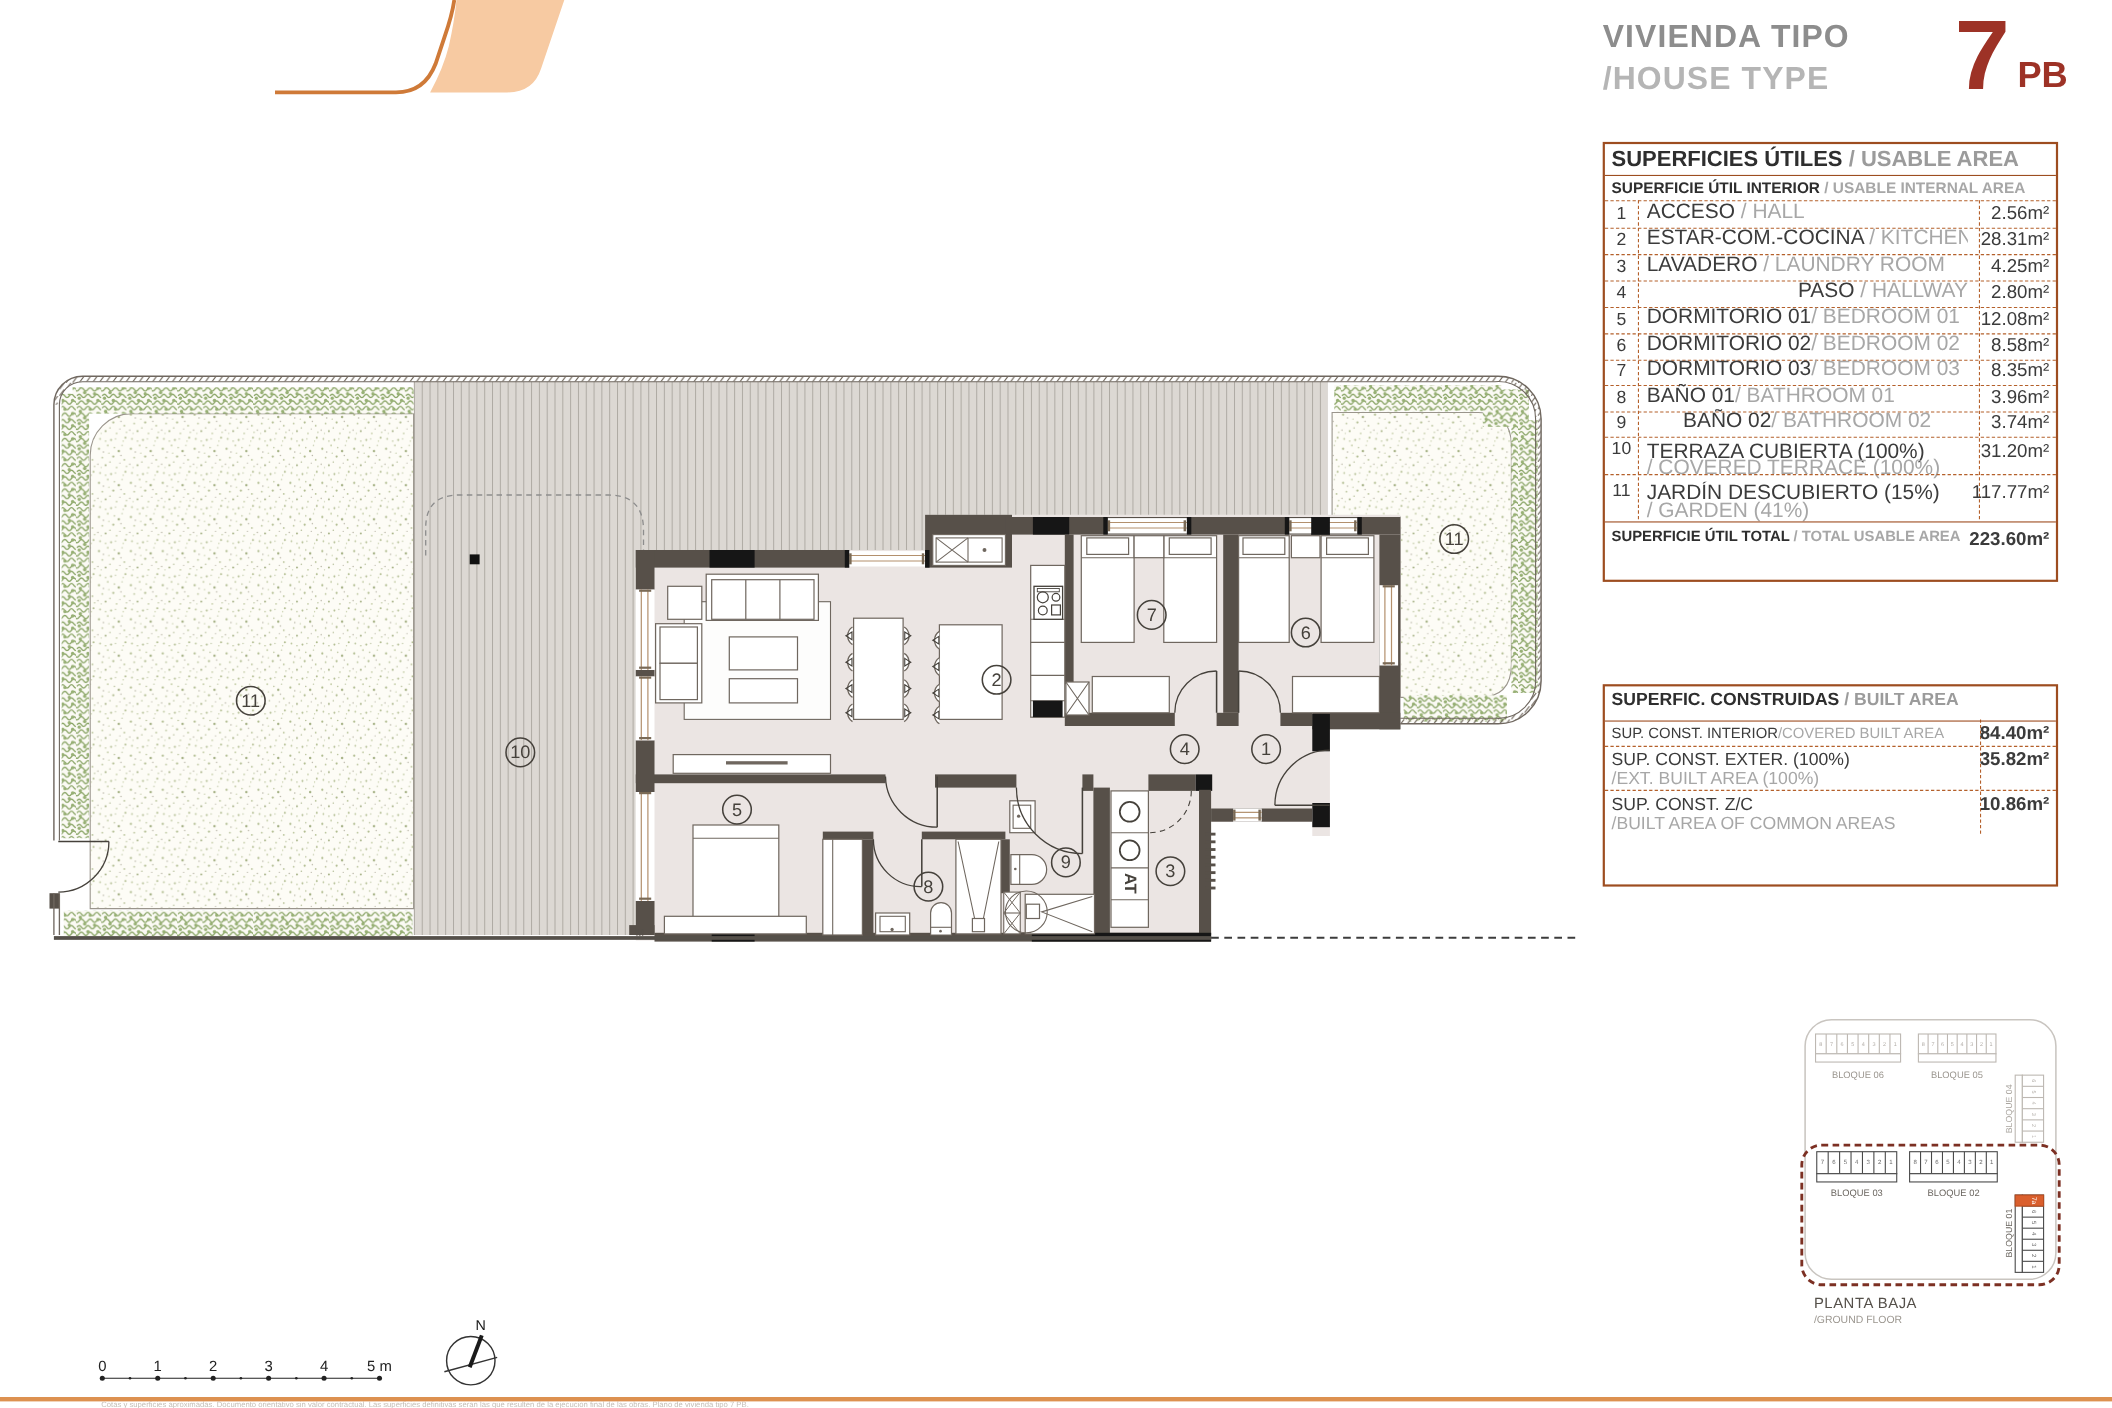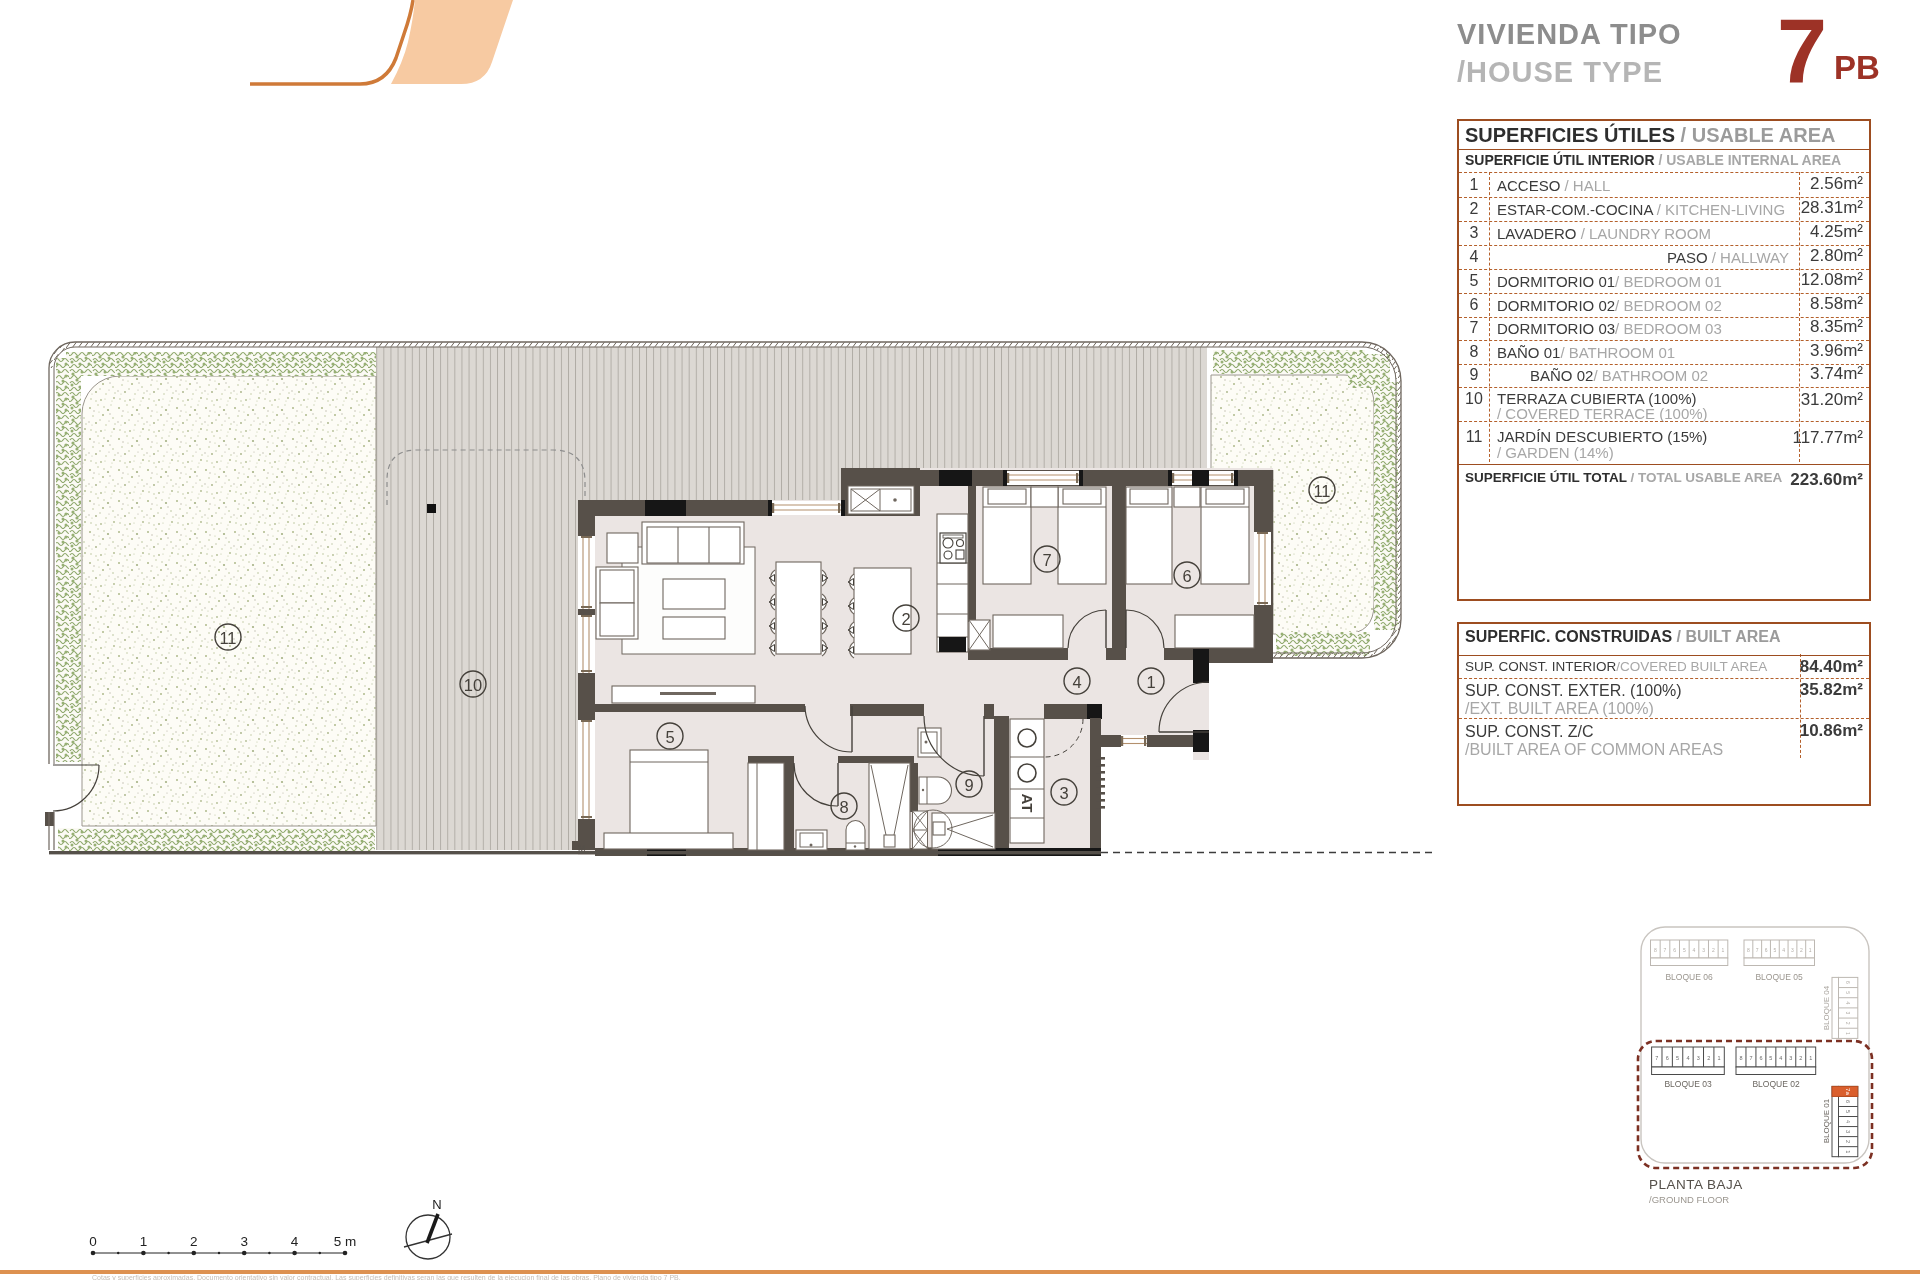--- a/index.html
+++ b/index.html
@@ -10,38 +10,38 @@
   #t2{left:1457px;top:56px;font-size:29px;font-weight:bold;color:#b5b5b5;letter-spacing:1px;}
   #big7{left:1777px;top:0px;font-size:90px;font-weight:bold;color:#9d3226;}
   #bigpb{left:1834px;top:49px;font-size:33px;font-weight:bold;color:#9d3226;}
   
   .tbl{position:absolute;left:1457px;width:414px;border:2px solid #9d4d20;box-sizing:border-box;background:#fff;}
   .trow{position:relative;box-sizing:border-box;}
   .gr{color:#a7a7a7;}
   .dk{color:#3b3b3b;}
   .val{position:absolute;right:6px;bottom:3px;color:#3b3b3b;font-size:17px;}
   .num{position:absolute;left:0;width:30px;text-align:center;color:#3b3b3b;font-size:16px;}
-  .nm{position:absolute;left:38px;right:80px;font-size:15px;white-space:nowrap;overflow:hidden;}
+  .nm{position:absolute;left:38px;right:80px;font-size:19px;white-space:nowrap;overflow:hidden;}
   .dash-t{border-top:1.5px dashed #b4602b;}
   .vdash{position:absolute;width:0;border-left:1.5px dashed #b4602b;}
 </style>
 </head>
 <body>
 
 <svg class="abs" style="left:0;top:0" width="560" height="130" viewBox="0 0 560 130">
   <path d="M 415,0 L 513,0 L 492,62 Q 485,84 461,84 L 391,84 Q 403,62 408,42 Q 413,20 415,0 Z" fill="#f7caa2"></path>
   <path d="M 250,84 L 360,84 Q 386,84 396,58 L 404,34 Q 411,14 413,0" fill="none" stroke="#cf7a38" stroke-width="3.5"></path>
 </svg>
 
 <div class="abs" id="t1">VIVIENDA TIPO</div>
 <div class="abs" id="t2">/HOUSE TYPE</div>
 <div class="abs" id="big7">7</div>
 <div class="abs" id="bigpb">PB</div>
 
-<div class="tbl" id="tbl1" style="top:119px;height:482px;">
+<div class="tbl" id="tbl1" style="top:129px;height:400px;">
 <div class="vdash" style="left:30px;top:51px;height:290px;"></div>
 <div class="vdash" style="left:340px;top:51px;height:290px;"></div>
 <div class="trow" style="height:29px;border-bottom:1px solid #9d4d20;">
       <span style="position:absolute;left:6px;top:3px;font-size:20px;font-weight:bold;color:#2e2e2e;white-space:nowrap;">SUPERFICIES ÚTILES <span style="color:#9b9b9b;">/ USABLE AREA</span></span>
     </div>
 <div class="trow" style="height:22px;">
       <span style="position:absolute;left:6px;top:2px;font-size:14px;font-weight:bold;color:#2e2e2e;white-space:nowrap;">SUPERFICIE ÚTIL INTERIOR <span style="color:#a7a7a7;">/ USABLE INTERNAL AREA</span></span>
     </div>
 <div class="trow dash-t" style="height:25px;">
       <span class="num" style="bottom:3px;">1</span>
@@ -90,21 +90,21 @@
     </div>
 <div class="trow dash-t" style="height:34px;">
       <span class="num" style="top:2px;">10</span>
       <span class="nm" style="top:2px;"><span class="dk">TERRAZA CUBIERTA (100%)</span></span>
       <span class="nm" style="top:17px;"><span class="gr">/ COVERED TERRACE (100%)</span></span>
       <span class="val" style="bottom:auto;top:2px;">31.20m²</span>
     </div>
 <div class="trow dash-t" style="height:43px;">
       <span class="num" style="top:6px;">11</span>
       <span class="nm" style="top:6px;"><span class="dk">JARDÍN DESCUBIERTO (15%)</span></span>
-      <span class="nm" style="top:22px;"><span class="gr">/ GARDEN (14%)</span></span>
+      <span class="nm" style="top:22px;"><span class="gr">/ GARDEN (41%)</span></span>
       <span class="val" style="bottom:auto;top:6px;">117.77m²</span>
     </div>
 <div class="trow" style="height:31px;border-top:1.5px solid #9d4d20;">
       <span style="position:absolute;left:6px;top:5px;font-size:13.5px;font-weight:bold;color:#2e2e2e;white-space:nowrap;">SUPERFICIE ÚTIL TOTAL <span style="color:#a7a7a7;">/ TOTAL USABLE AREA</span></span>
       <span class="val" style="top:5px;bottom:auto;font-weight:bold;">223.60m²</span>
     </div>
 </div>
 
 <div class="tbl" id="tbl2" style="top:622px;height:184px;">
 <div class="vdash" style="left:341px;top:30px;height:104px;"></div>

